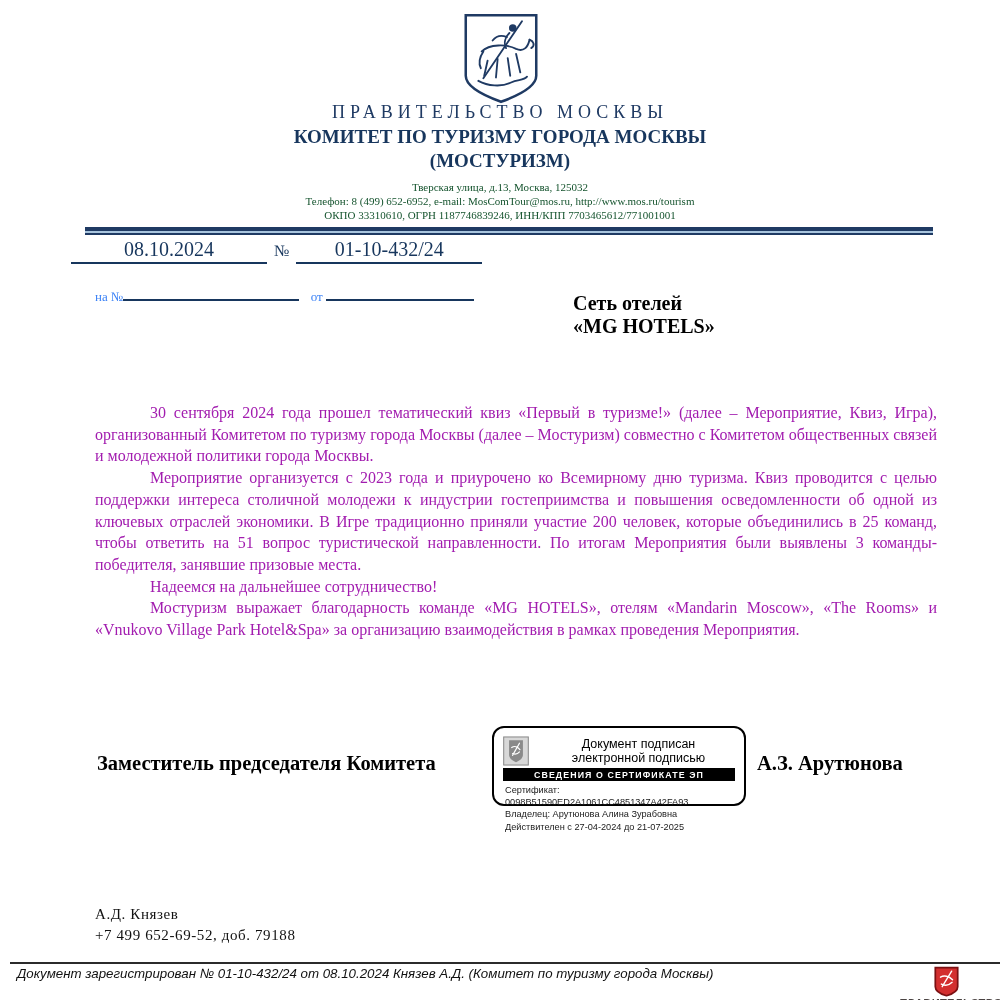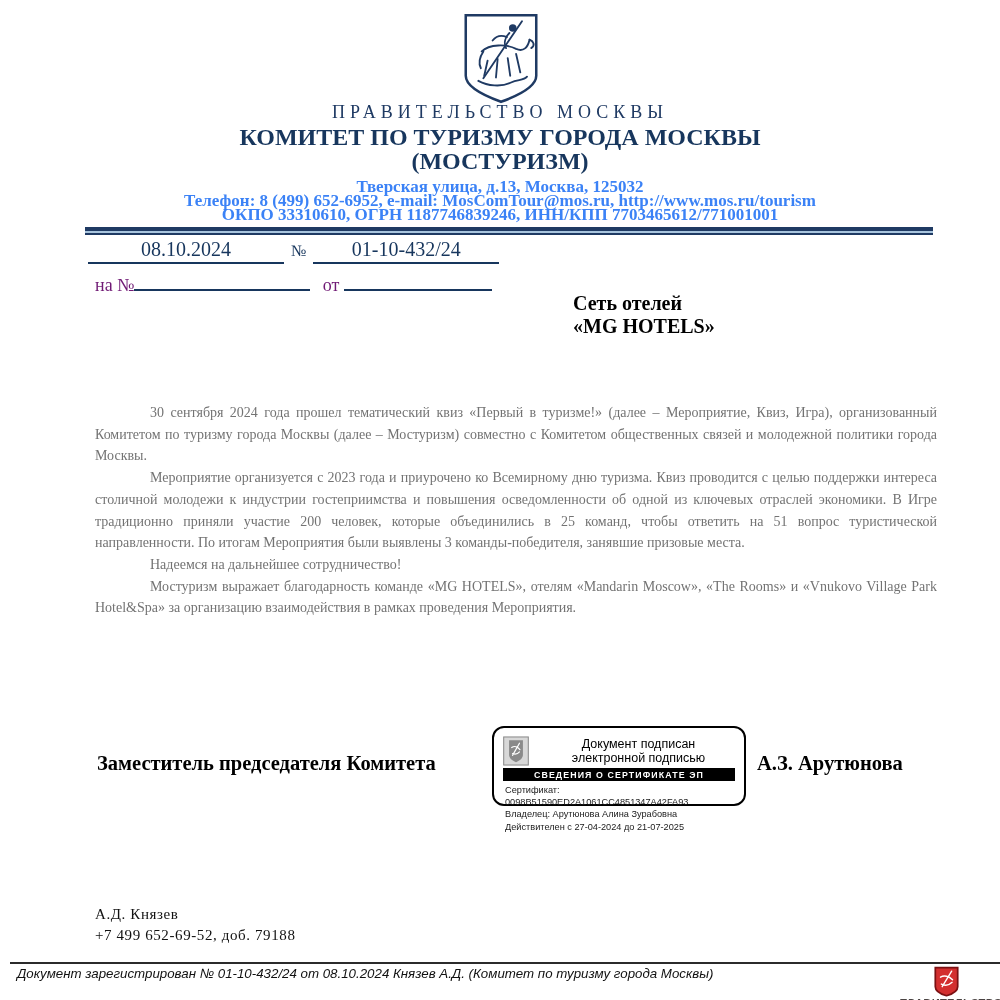--- a/index.html
+++ b/index.html
@@ -9,53 +9,53 @@
   }
 
   
   .arms { position:absolute; left:455px; top:12px; width:92px; height:94px; }
   .gov-title {
     position:absolute; top:102px; left:0; width:100%; text-align:center;
     font-size:18px; letter-spacing:5px; color:#1f3a63;
   }
   .committee {
     position:absolute; top:125px; left:0; width:100%; text-align:center;
-    font-weight:bold; font-size:24px; line-height:24px; color:#17365d;
+    font-weight:bold; font-size:19px; line-height:24px; color:#17365d;
   }
   .addr-block {
     position:absolute; top:180px; left:0; width:100%; text-align:center;
-    color:#3b82f6; font-size:17px; line-height:14px; font-weight:bold;
+    color:#14532d; font-size:11px; line-height:14px; font-weight:normal;
   }
 
   .rule {
     position:absolute; left:85px; right:67px; top:227px; height:2px;
     background:#a9c5de; border-top:4px solid #1f3a63; border-bottom:2px solid #1f3a63;
   }
 
   
-  .ref1 { position:absolute; left:88px; top:238px; color:#17365d; font-size:20px; white-space:nowrap; }
+  .ref1 { position:absolute; left:71px; top:238px; color:#17365d; font-size:20px; white-space:nowrap; }
   .ref1 .seg { display:inline-block; text-align:center; border-bottom:2px solid #17365d; padding-bottom:1px; }
   .ref1 .seg1 { width:196px; }
   .ref1 .seg2 { width:186px; }
   .ref1 .num-sign { font-size:16px; margin:0 2px; }
-  .ref2 { position:absolute; left:95px; top:274px; color:#701a75; font-size:18px; white-space:nowrap; }
+  .ref2 { position:absolute; left:95px; top:284px; color:#3b82f6; font-size:13px; white-space:nowrap; }
   .ref2 .blank { display:inline-block; border-bottom:2px solid #17365d; height:15px; }
   .ref2 .blank1 { width:176px; }
   .ref2 .blank2 { width:148px; }
   .ref2 .lbl2 { margin-left:8px; }
 
   .recipient {
     position:absolute; left:573px; top:292px; font-weight:bold;
     font-size:20px; line-height:22.5px; color:#000;
   }
 
   
   .body-text {
     position:absolute; left:95px; top:402px; width:842px;
-    font-size:14px; line-height:21.7px; text-align:justify; color:#737373;
+    font-size:16px; line-height:21.7px; text-align:justify; color:#a21caf;
   }
   .body-text p { margin:0; text-indent:55px; }
 
   
   .sig-row { position:absolute; left:0; top:726px; width:1000px; height:90px; }
   .sig-position { position:absolute; left:97px; top:26px; font-weight:bold; font-size:20.5px; white-space:nowrap; }
   .sig-name { position:absolute; left:757px; top:26px; font-weight:bold; font-size:20.5px; white-space:nowrap; }
   .stamp {
     position:absolute; left:492px; top:0; width:250px; height:76px;
     border:2.5px solid #000; border-radius:12px; background:#fff;

